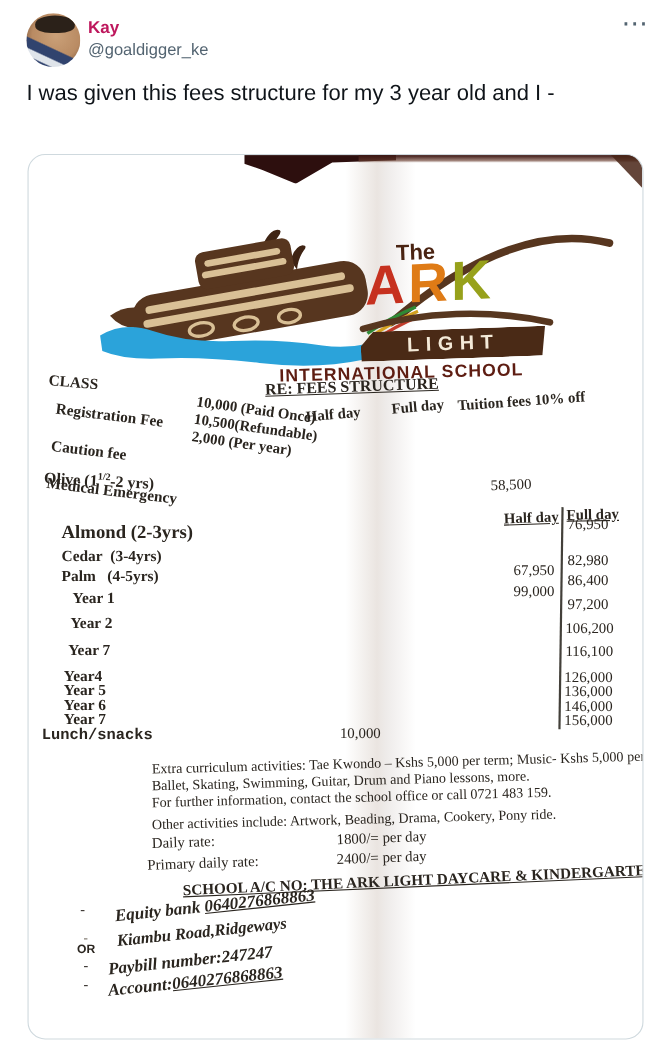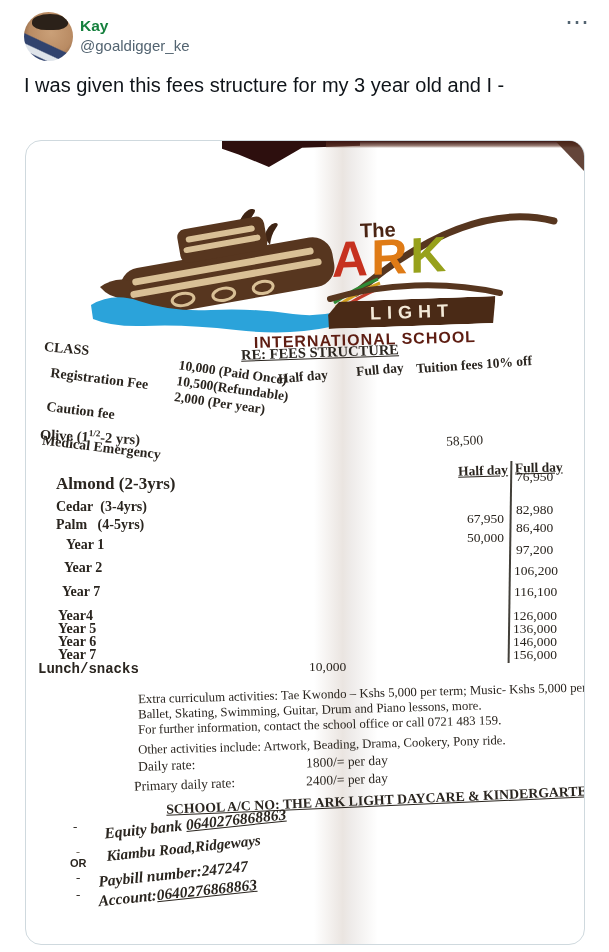--- a/index.html
+++ b/index.html
@@ -9,21 +9,21 @@
   }
   
   .avatar{
     position:absolute;left:24px;top:12px;width:49px;height:49px;border-radius:50%;
     background:
       linear-gradient(25deg,#31436e 0%,#31436e 14%,#dfe4ea 16%,#dfe4ea 24%,#31436e 26%,#31436e 38%,transparent 40%),
       radial-gradient(circle at 55% 42%,#caa078 0%,#b98b63 55%,#8a6243 78%,#6e4a30 100%);
     overflow:hidden;
   }
   .avatar .hair{position:absolute;left:8px;top:2px;width:36px;height:16px;border-radius:50% 50% 40% 40%;background:#2b2119;}
-  .name{position:absolute;left:80px;top:17px;font-size:15.5px;font-weight:bold;color:#15803d;}
+  .name{position:absolute;left:80px;top:17px;font-size:15.5px;font-weight:bold;color:#be185d;}
   .handle{position:absolute;left:80px;top:37px;font-size:15px;color:#536471;}
   .more{position:absolute;right:18px;top:10px;font-size:24px;color:#536471;letter-spacing:2px;cursor:pointer;line-height:24px;}
   .tweet-text{position:absolute;left:24px;top:72px;width:565px;font-size:20px;line-height:27.5px;color:#0f1419;}
   .emoji{display:inline-block;width:21px;height:21px;border-radius:50%;vertical-align:-3px;position:relative;overflow:hidden;
     background:radial-gradient(circle at 50% 35%,#ffdf6b,#f8c63e 70%,#eeb22f);}
   .emoji .tl,.emoji .tr{position:absolute;top:7px;width:5px;height:14px;background:#74c9f2;border-radius:2px;}
   .emoji .tl{left:1.5px}.emoji .tr{right:1.5px}
   .emoji .eyeL,.emoji .eyeR{position:absolute;top:6px;width:6px;height:3px;border-top:2px solid #a4701b;border-radius:50%;}
   .emoji .eyeL{left:3px}.emoji .eyeR{right:3px}
   .emoji .mouth{position:absolute;left:6.5px;top:11px;width:8px;height:7px;background:#7a3c12;border-radius:45% 45% 55% 55%;}
@@ -147,21 +147,21 @@
   <div class="t b" style="left:30px;top:376px;font-size:14px;"><span>Palm</span>&nbsp;&nbsp;&nbsp;<span>(4-5yrs)</span></div>
   <div class="t b" style="left:40px;top:396px;font-size:14px;">Year 1</div>
   <div class="t b" style="left:38px;top:419px;font-size:14px;">Year 2</div>
   <div class="t b" style="left:36px;top:443px;font-size:14px;">Year 7</div>
   <div class="t b" style="left:32px;top:467px;font-size:14px;">Year4</div>
   <div class="t b" style="left:32px;top:480px;font-size:14px;">Year 5</div>
   <div class="t b" style="left:32px;top:493px;font-size:14px;">Year 6</div>
   <div class="t b" style="left:32px;top:506px;font-size:14px;">Year 7</div>
 
   <div class="t halfcol" style="top:342px;font-size:13.5px;">67,950</div>
-  <div class="t halfcol" style="top:361px;font-size:13.5px;">50,000</div>
+  <div class="t halfcol" style="top:361px;font-size:13.5px;">99,000</div>
 
   <div class="t" style="left:490px;top:328px;font-size:13.5px;">76,950</div>
   <div class="t" style="left:490px;top:361px;font-size:13.5px;">82,980</div>
   <div class="t" style="left:490px;top:379px;font-size:13.5px;">86,400</div>
   <div class="t" style="left:490px;top:401px;font-size:13.5px;">97,200</div>
   <div class="t" style="left:488px;top:422px;font-size:13.5px;">106,200</div>
   <div class="t" style="left:488px;top:443px;font-size:13.5px;">116,100</div>
   <div class="t" style="left:487px;top:467px;font-size:13.5px;">126,000</div>
   <div class="t" style="left:487px;top:480px;font-size:13.5px;">136,000</div>
   <div class="t" style="left:487px;top:493px;font-size:13.5px;">146,000</div>

